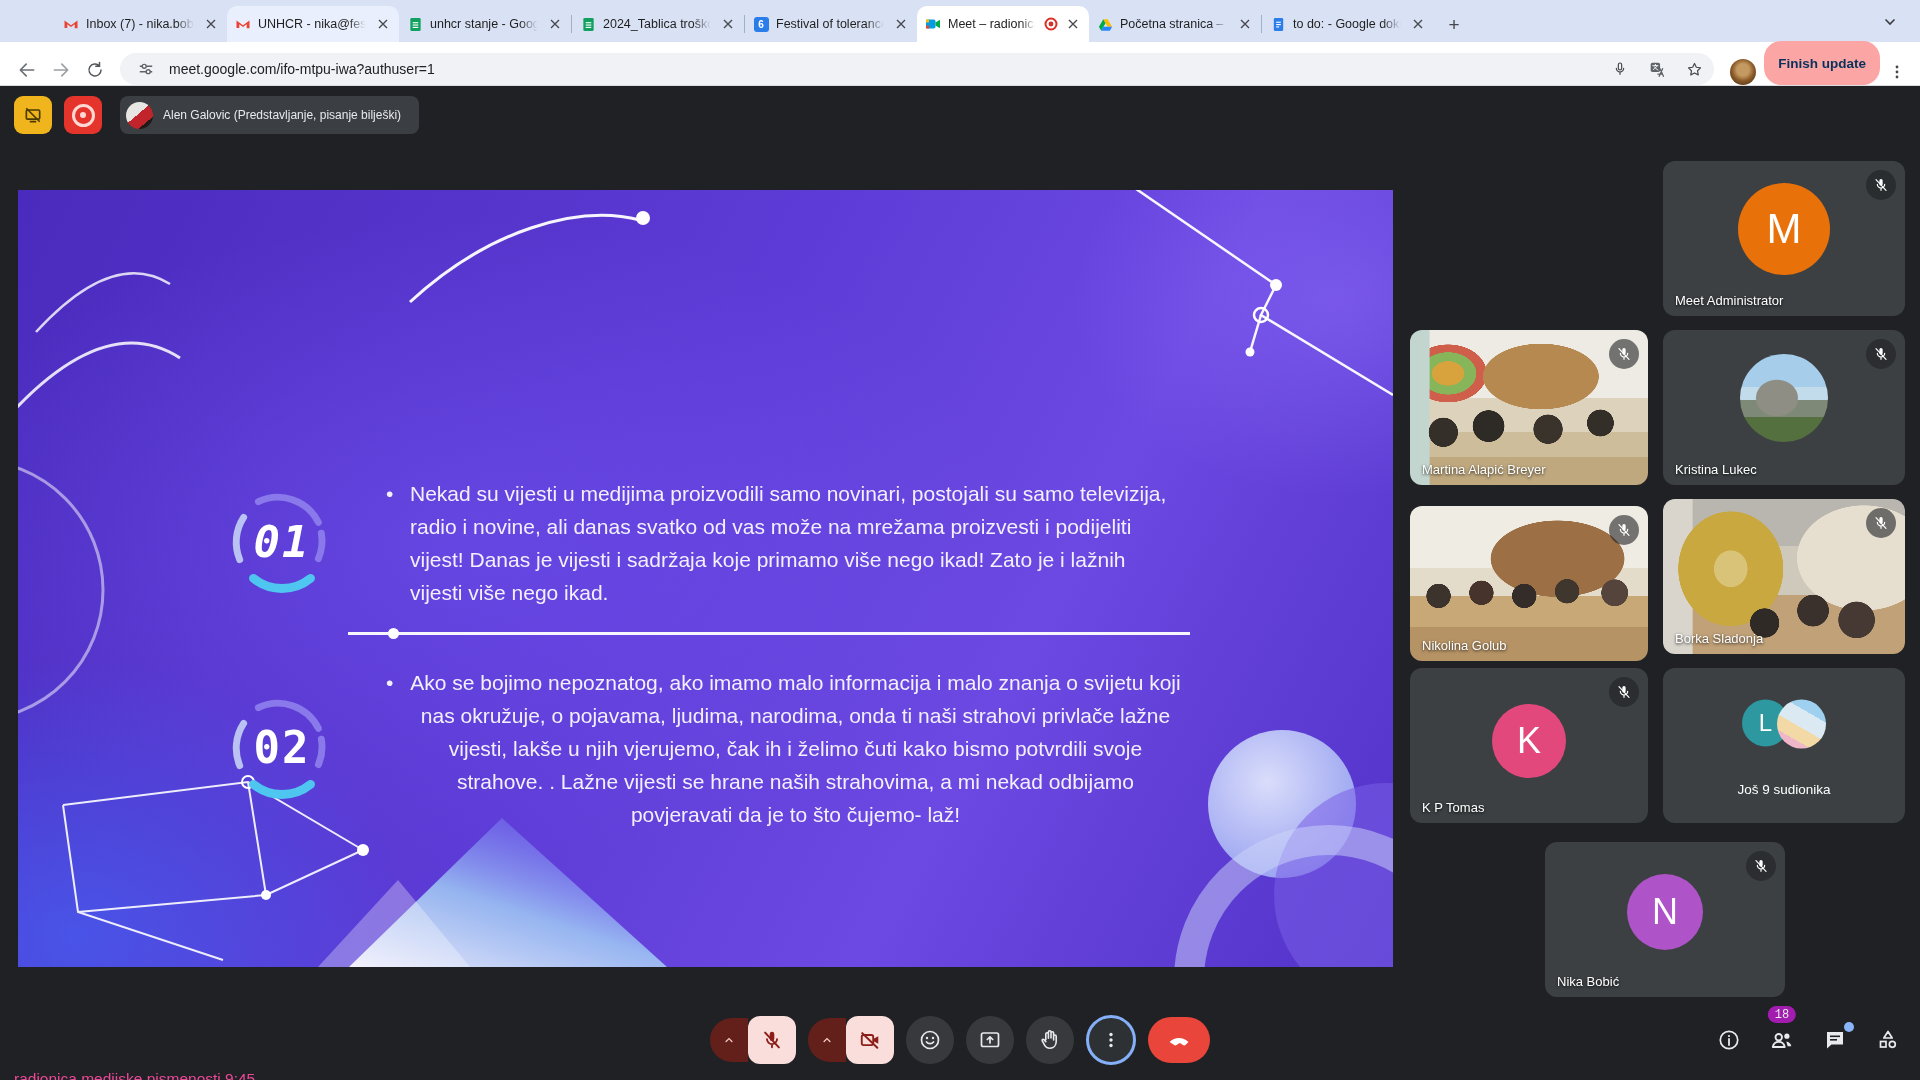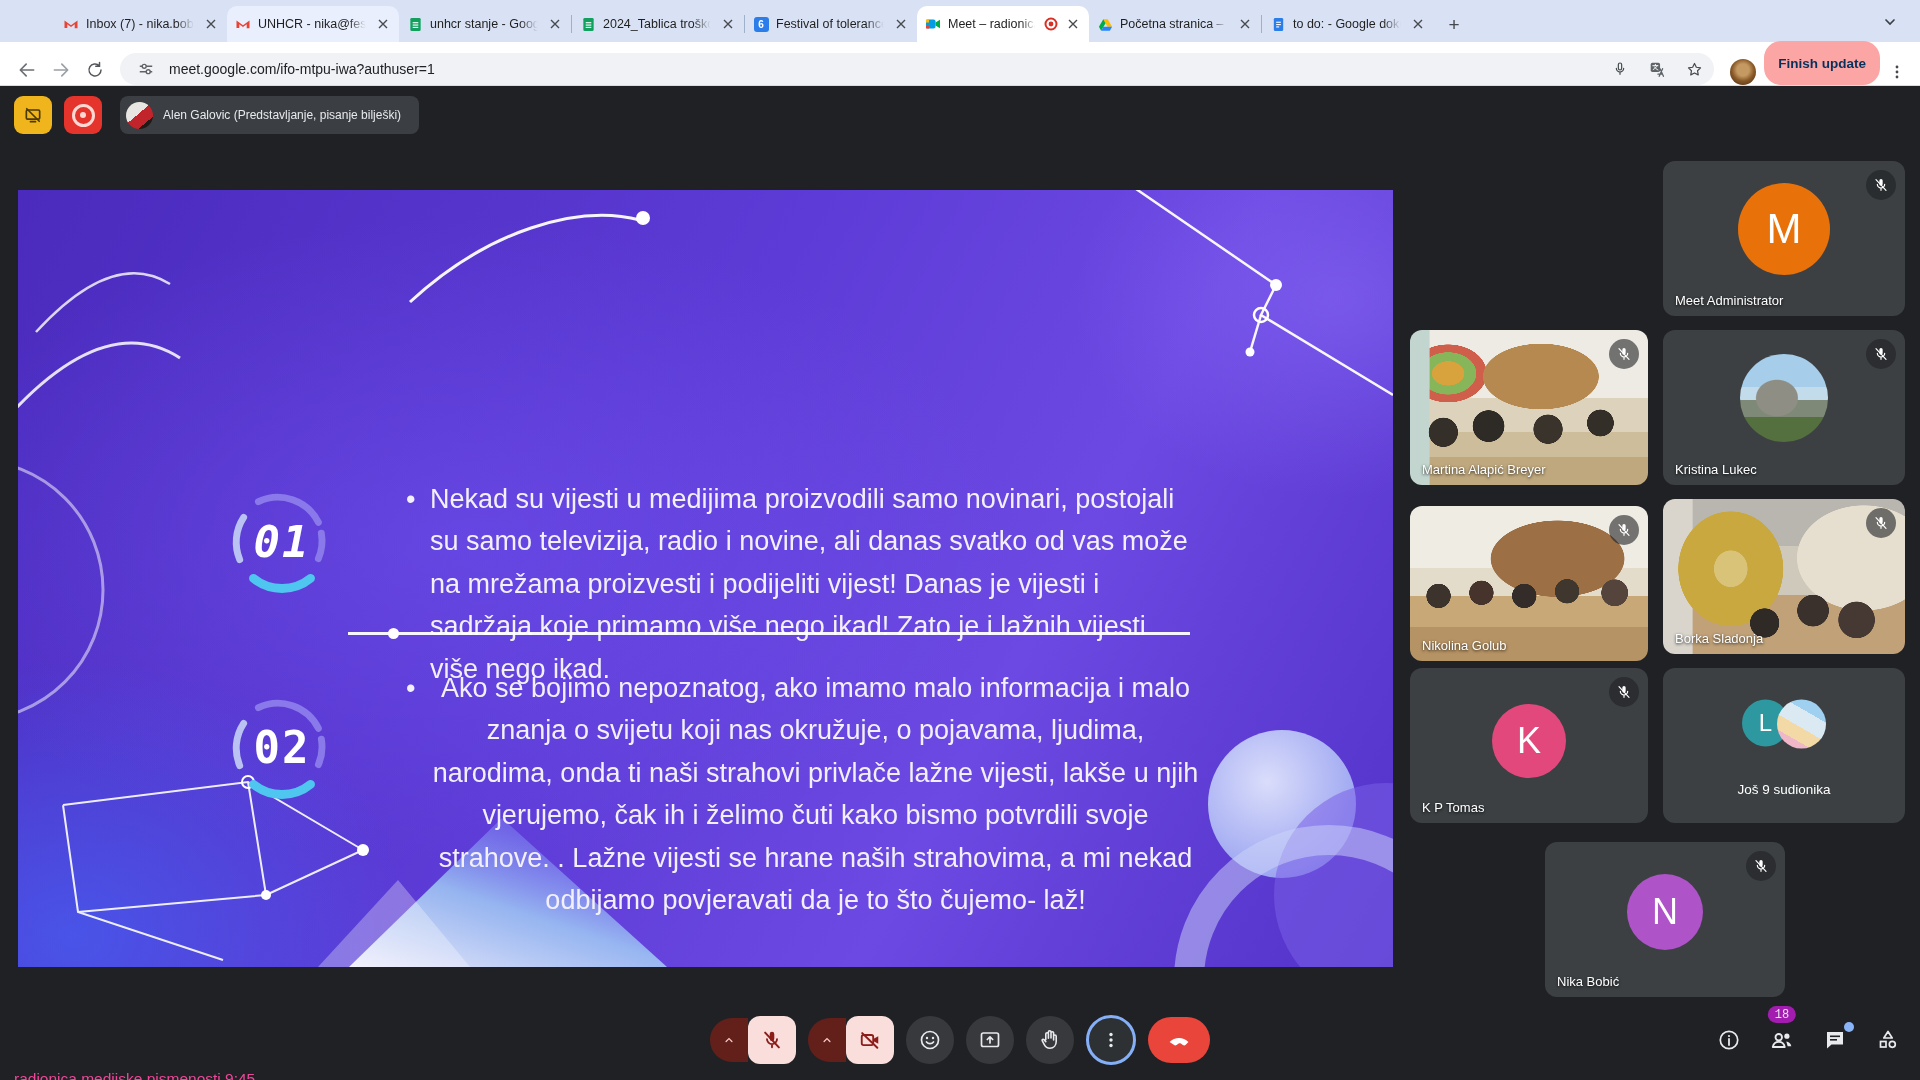--- a/index.html
+++ b/index.html
@@ -53,21 +53,21 @@
   
   .slide{position:absolute;left:18px;top:104px;width:1375px;height:777px;overflow:hidden;
      background:
        radial-gradient(900px 520px at 32% 45%, rgba(124,95,255,.38), transparent 62%),
        radial-gradient(520px 420px at 4% 96%, rgba(64,110,255,.55), transparent 66%),
        radial-gradient(430px 320px at 96% 14%, rgba(146,115,255,.42), transparent 62%),
        linear-gradient(118deg,#4a2bbd 0%,#5d3bd6 45%,#6c49e2 70%,#5232c8 100%);}
   .deco{position:absolute;left:0;top:0;}
   .slide-title{position:absolute;left:280px;top:172px;font-family:"DejaVu Sans Mono",monospace;
      font-weight:bold;font-size:50px;letter-spacing:4px;color:#fff;white-space:nowrap;}
-  .point{position:absolute;left:388px;width:795px;color:#f3f0fd;font-size:27px;line-height:1.57;
+  .point{position:absolute;left:368px;width:795px;color:#f3f0fd;font-size:21px;line-height:1.57;
          font-family:"Liberation Sans",sans-serif;}
   .point p{margin:0;position:relative;padding-left:24px;}
   .point p::before{content:"•";position:absolute;left:0;top:0;}
   .num{position:absolute;width:118px;height:118px;}
   .num .digits{position:absolute;inset:0;display:flex;align-items:center;justify-content:center;
      font-family:"DejaVu Sans Mono",monospace;font-size:44px;font-weight:bold;color:#fff;letter-spacing:2px;}
   .divider{position:absolute;left:330px;top:442px;width:842px;height:2.5px;background:rgba(255,255,255,.95);}
   .divider i{position:absolute;left:40px;top:-4.5px;width:11px;height:11px;border-radius:50%;background:#fff;}
   
   .tile{position:absolute;width:238px;height:155px;border-radius:12px;background:#3c4043;

